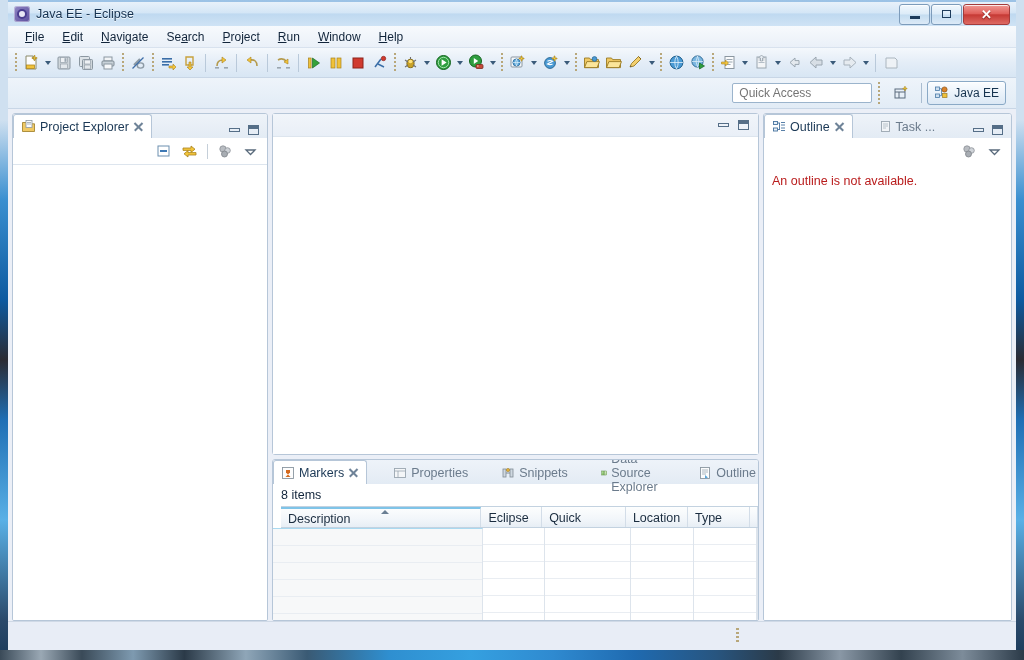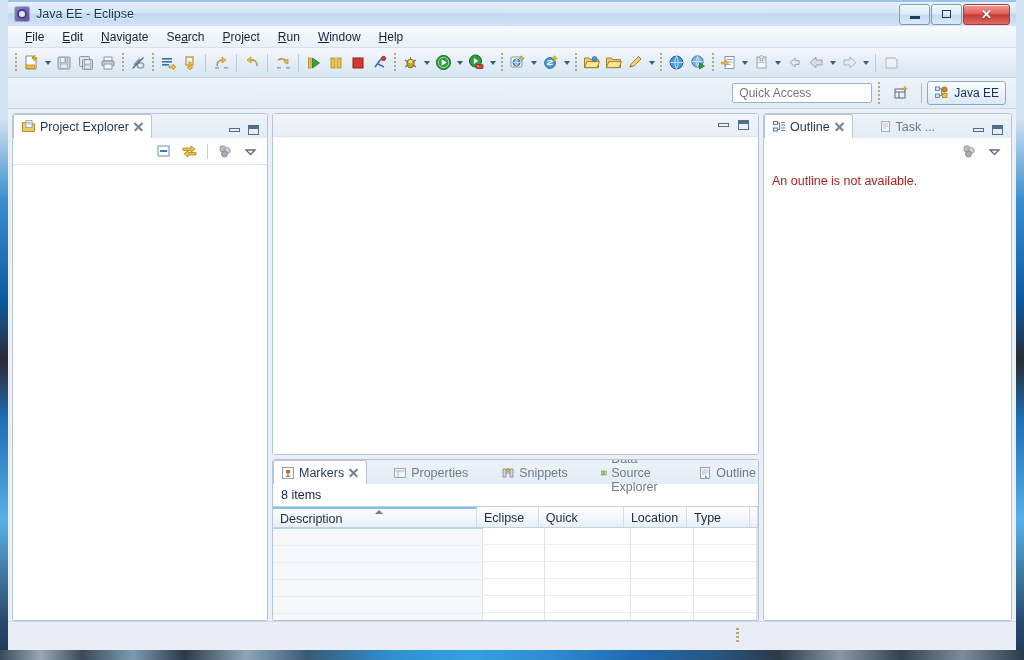--- a/index.html
+++ b/index.html
@@ -151,21 +151,21 @@
     padding-right:9px; background: linear-gradient(to bottom,#f1f5fa,#e9eff7); flex:none;
     border-bottom:1px solid #dde5ee; }
   #editor-canvas { flex:1; background:#ffffff; }
   
   #bottom-part { height: 160px; flex:none; }
   #markers-status { font-size:12.5px; color:#11243a; padding:4px 0 4px 8px; background:#fff; flex:none; }
   
   #markers-table { flex:1; display:flex; flex-direction:column; background:#fff; overflow:hidden; }
   #table-head { display:flex; height:20px; flex:none;
     background: linear-gradient(to bottom, #fdfefe 0%, #f2f6fa 60%, #e7eef5 100%);
-    border-top:1px solid #c3d2e0; border-bottom:1px solid #c3d2e0; }
+    border-top:1px solid #c3d2e0; border-bottom:1px solid #c3d2e0;margin-left:8px; }
   .th { font-size:12.5px; color:#1a2c3f; padding: 1px 0 0 7px; box-sizing:border-box;
     border-right:1px solid #d3dde8; position:relative; display:flex; align-items:center; }
   .th.sorted { border-top: 2px solid #7fc4e8; }
   .sort-caret { position:absolute; left: 50%; top:1px; width:0;height:0;
     border-left:4px solid transparent; border-right:4px solid transparent; border-bottom:4px solid #6a7f93; }
   #table-body { flex:1; display:flex; }
   .tb-col { box-sizing:border-box; border-right:1px solid #dde4ec; }
   .tb-col.first { background:#f7f8f9; border-top:1px solid #a9d9f0; }
   .row-line { height: 17px; border-bottom: 1px solid #e9edf2; box-sizing:border-box; }
   

